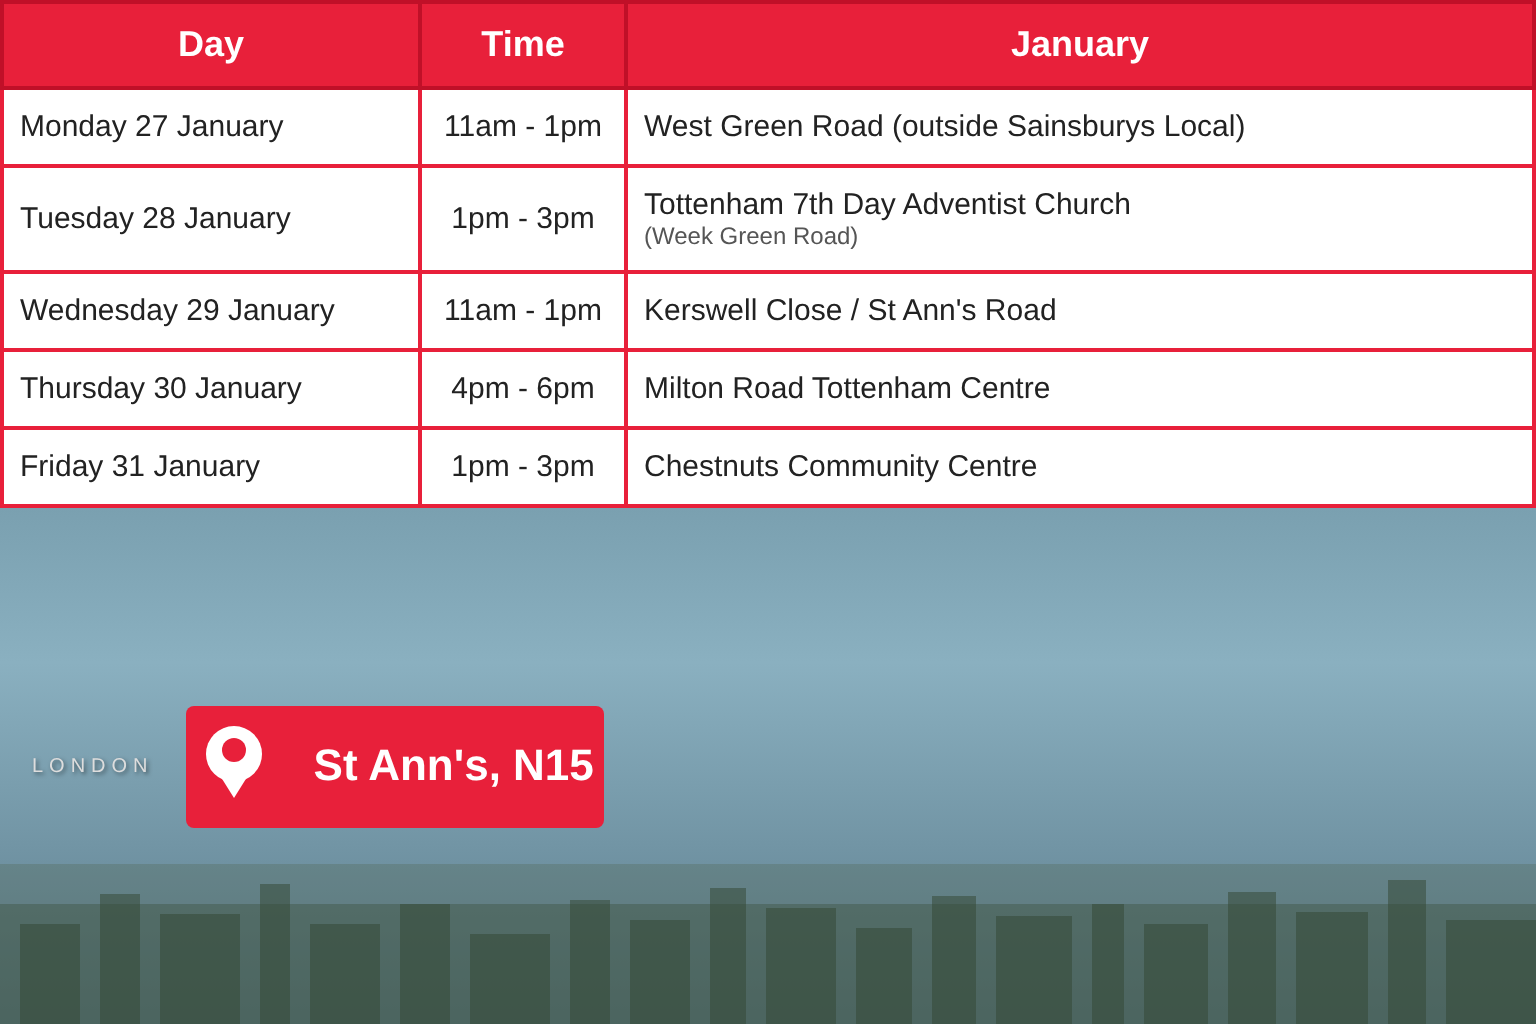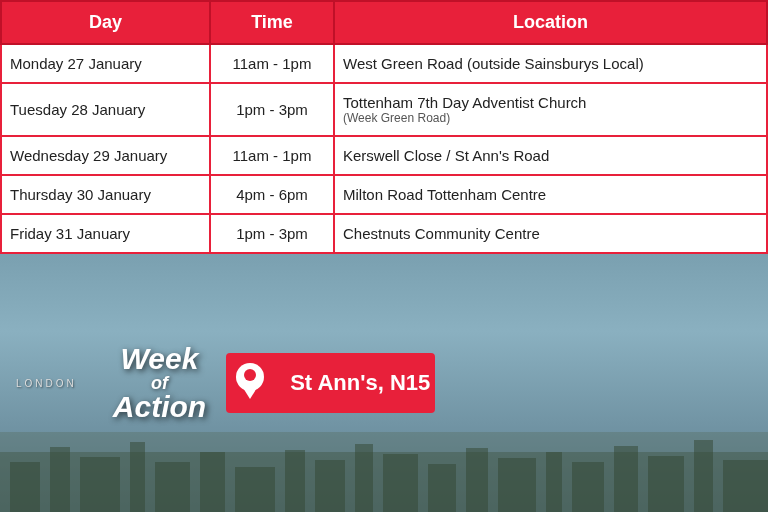--- a/index.html
+++ b/index.html
@@ -48,21 +48,21 @@
       vertical-align: middle;
     }
 
     tbody tr td:first-child {
       width: 209px;
       text-align: left;
       padding-left: 8px;
     }
 
     tbody tr td:nth-child(2) {
-      width: 124px;
+      width: 103px;
       text-align: center;
     }
 
     tbody tr td:nth-child(3) {
       text-align: left;
     }
 
     .location-sub {
       display: block;
       font-size: 12px;
@@ -163,21 +163,21 @@
 <body>
 
 <div class="container">
 
   <div class="table-section">
     <table>
       <thead>
         <tr>
           <th>Day</th>
           <th>Time</th>
-          <th>Location</th>
+          <th>January</th>
         </tr>
       </thead>
       <tbody id="table-body">
       <tr>
             <td>Monday 27 January</td>
             <td>11am - 1pm</td>
             <td>West Green Road (outside Sainsburys Local)</td>
           </tr>
           <tr>
             <td>Tuesday 28 January</td>
@@ -231,25 +231,20 @@
       <rect x="694" y="8" width="19" height="72" fill="rgba(50,70,50,0.5)"></rect>
       <rect x="723" y="28" width="45" height="52" fill="rgba(50,70,50,0.5)"></rect>
     </svg>
 
     <div class="footer-content">
 
       <div class="haringey-logo">
         <span style="font-size:10px;color:#ddd;letter-spacing:3px;text-shadow:1px 1px 2px rgba(0,0,0,0.5);">LONDON</span>
       </div>
 
-      <div class="week-action-container">
-        <span class="week-line">Week</span>
-        <span class="of-line">of</span>
-        <span class="action-line">Action</span>
-      </div>
 
       <div class="location-badge">
         <div>
           <svg width="32" height="40" viewBox="0 0 32 40" xmlns="http://www.w3.org/2000/svg">
             <ellipse cx="16" cy="16" rx="14" ry="14" fill="white"></ellipse>
             <circle cx="16" cy="14" r="6" fill="#e8203a"></circle>
             <polygon points="16,38 6,22 26,22" fill="white"></polygon>
           </svg>
         </div>
         <span class="location-text">St Ann's, N15</span>

